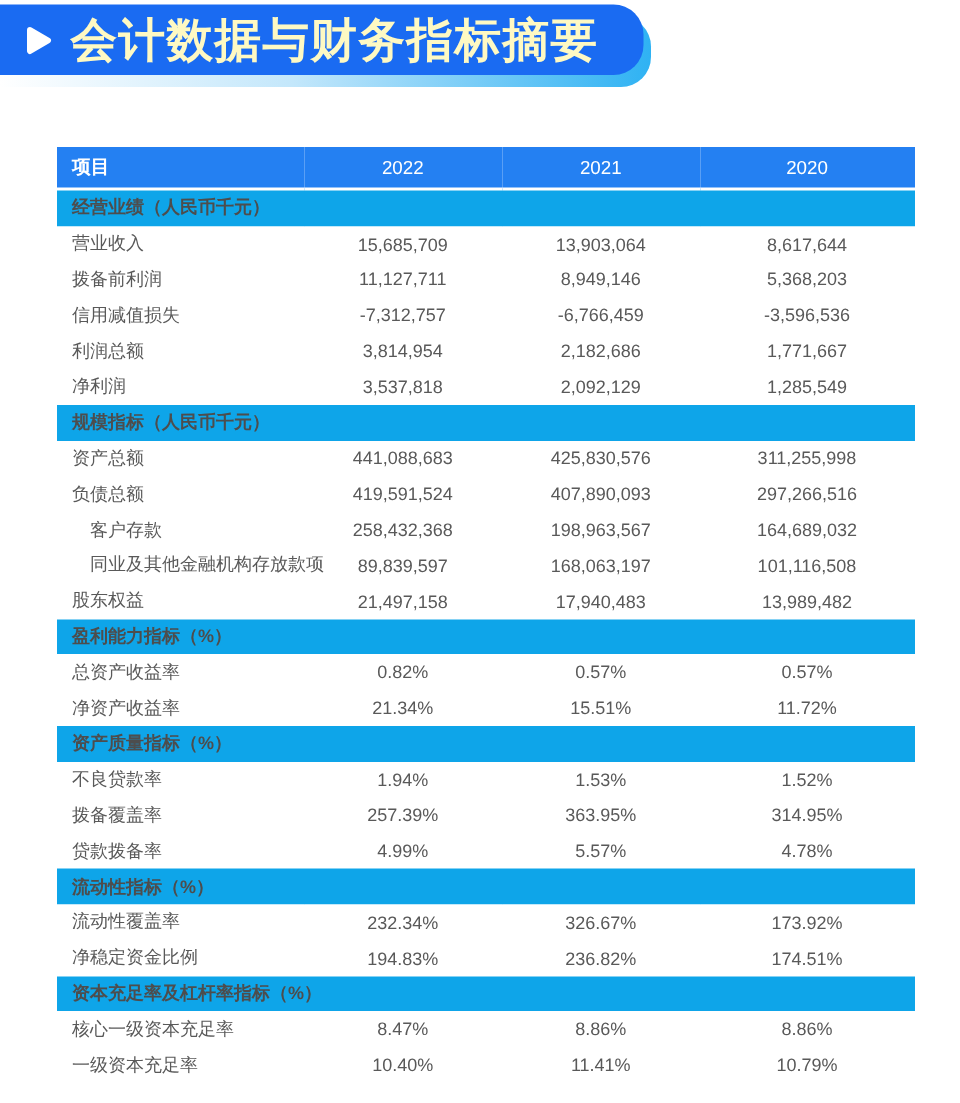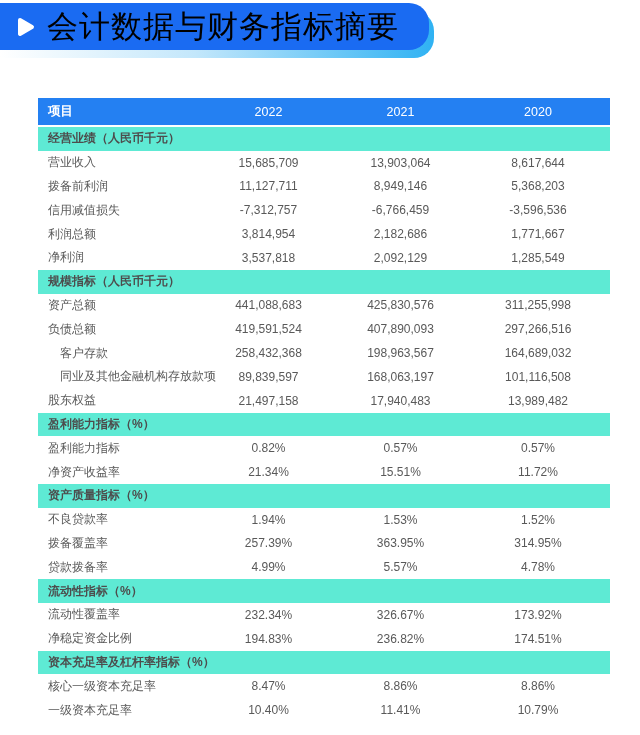--- a/index.html
+++ b/index.html
@@ -32,23 +32,23 @@
     position: relative;
     height: 47px;
     display: flex;
     align-items: center;
     gap: 11px;
     padding: 0 30px 0 16px;
     background: #1a6bf2;
     border-radius: 0 20px 20px 0;
   }
   .banner-title {
-    color: #000000;
+    color: #fef9c3;
     font-size: 31px;
-    font-weight: normal;
+    font-weight: bold;
     letter-spacing: 1px;
     white-space: nowrap;
     text-align: center;
   }
   .play-icon { display: flex; align-items: center; }
 
   
   .report-table {
     table-layout: fixed;
     width: 572px;
@@ -65,21 +65,21 @@
     background: #2480f2;
     color: #ffffff;
     height: 25px;
     border-bottom: 2px solid #ffffff;
     font-size: 12.5px;
   }
   th.item { text-align: left; padding-left: 10px; font-weight: bold; }
   th.year { padding-right: 2px; font-weight: normal; }
 
   tr.section-row td {
-    background: #5eead4;
+    background: #0ea5e9;
     color: #4d4d4d;
     font-weight: bold;
     height: 21.8px;
     padding-left: 10px;
     white-space: nowrap;
   }
   tr.data-row td {
     height: 21.8px;
     color: #595959;
     background: #ffffff;
@@ -191,21 +191,21 @@
       <tr class="data-row">
         <td class="label">股东权益</td>
         <td class="num">21,497,158</td>
         <td class="num">17,940,483</td>
         <td class="num">13,989,482</td>
       </tr>
       <tr class="section-row">
         <td colspan="4">盈利能力指标（%）</td>
       </tr>
       <tr class="data-row">
-        <td class="label">盈利能力指标</td>
+        <td class="label">总资产收益率</td>
         <td class="num">0.82%</td>
         <td class="num">0.57%</td>
         <td class="num">0.57%</td>
       </tr>
       <tr class="data-row">
         <td class="label">净资产收益率</td>
         <td class="num">21.34%</td>
         <td class="num">15.51%</td>
         <td class="num">11.72%</td>
       </tr>

